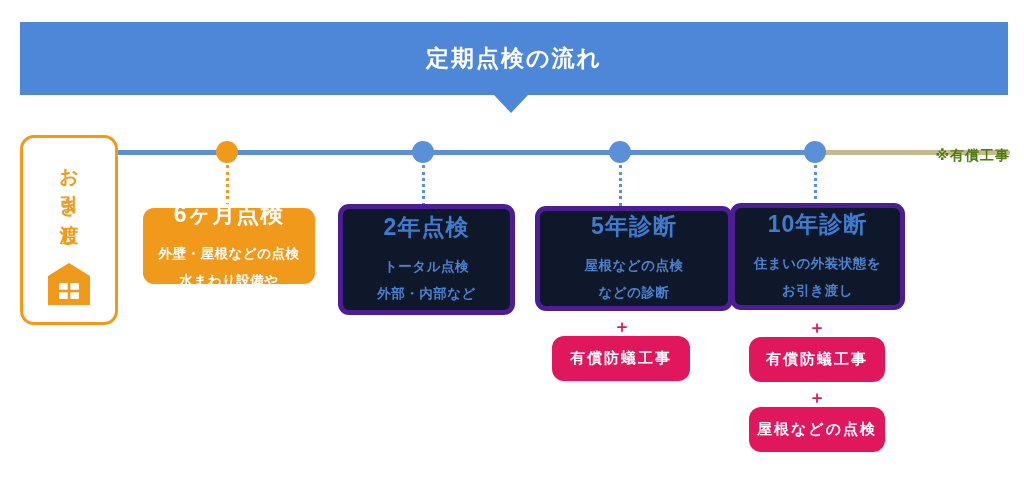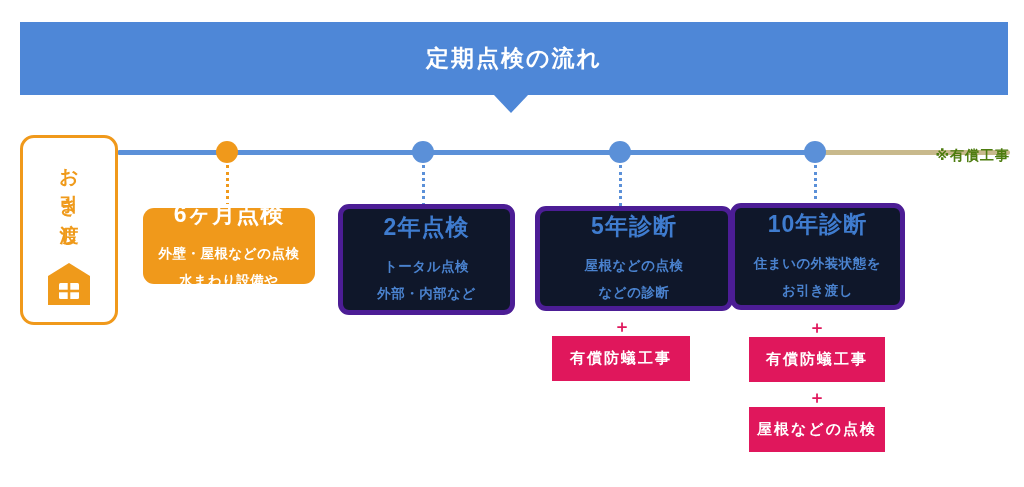--- a/index.html
+++ b/index.html
@@ -79,21 +79,21 @@
 
   
   .plus {
     position: absolute; width: 24px; text-align: center;
     color: #e0175c; font-size: 17px; font-weight: bold;
   }
   .plus.p3  { left: 610px; top: 315px; }
   .plus.p4a { left: 805px; top: 316px; }
   .plus.p4b { left: 805px; top: 386px; }
   .paid-box {
-    position: absolute; background: #e0175c; border-radius: 0;
+    position: absolute; background: #e0175c; border-radius: 12px;
     display: flex; align-items: center; justify-content: center;
     color: #ffffff; font-size: 15px; font-weight: bold; letter-spacing: 2px;
   }
   .paid-box.k3  { left: 552px; top: 336px; width: 138px; height: 45px; }
   .paid-box.k4a { left: 749px; top: 337px; width: 136px; height: 45px; }
   .paid-box.k4b { left: 749px; top: 407px; width: 136px; height: 45px; }
 </style>
 </head>
 <body>
 

